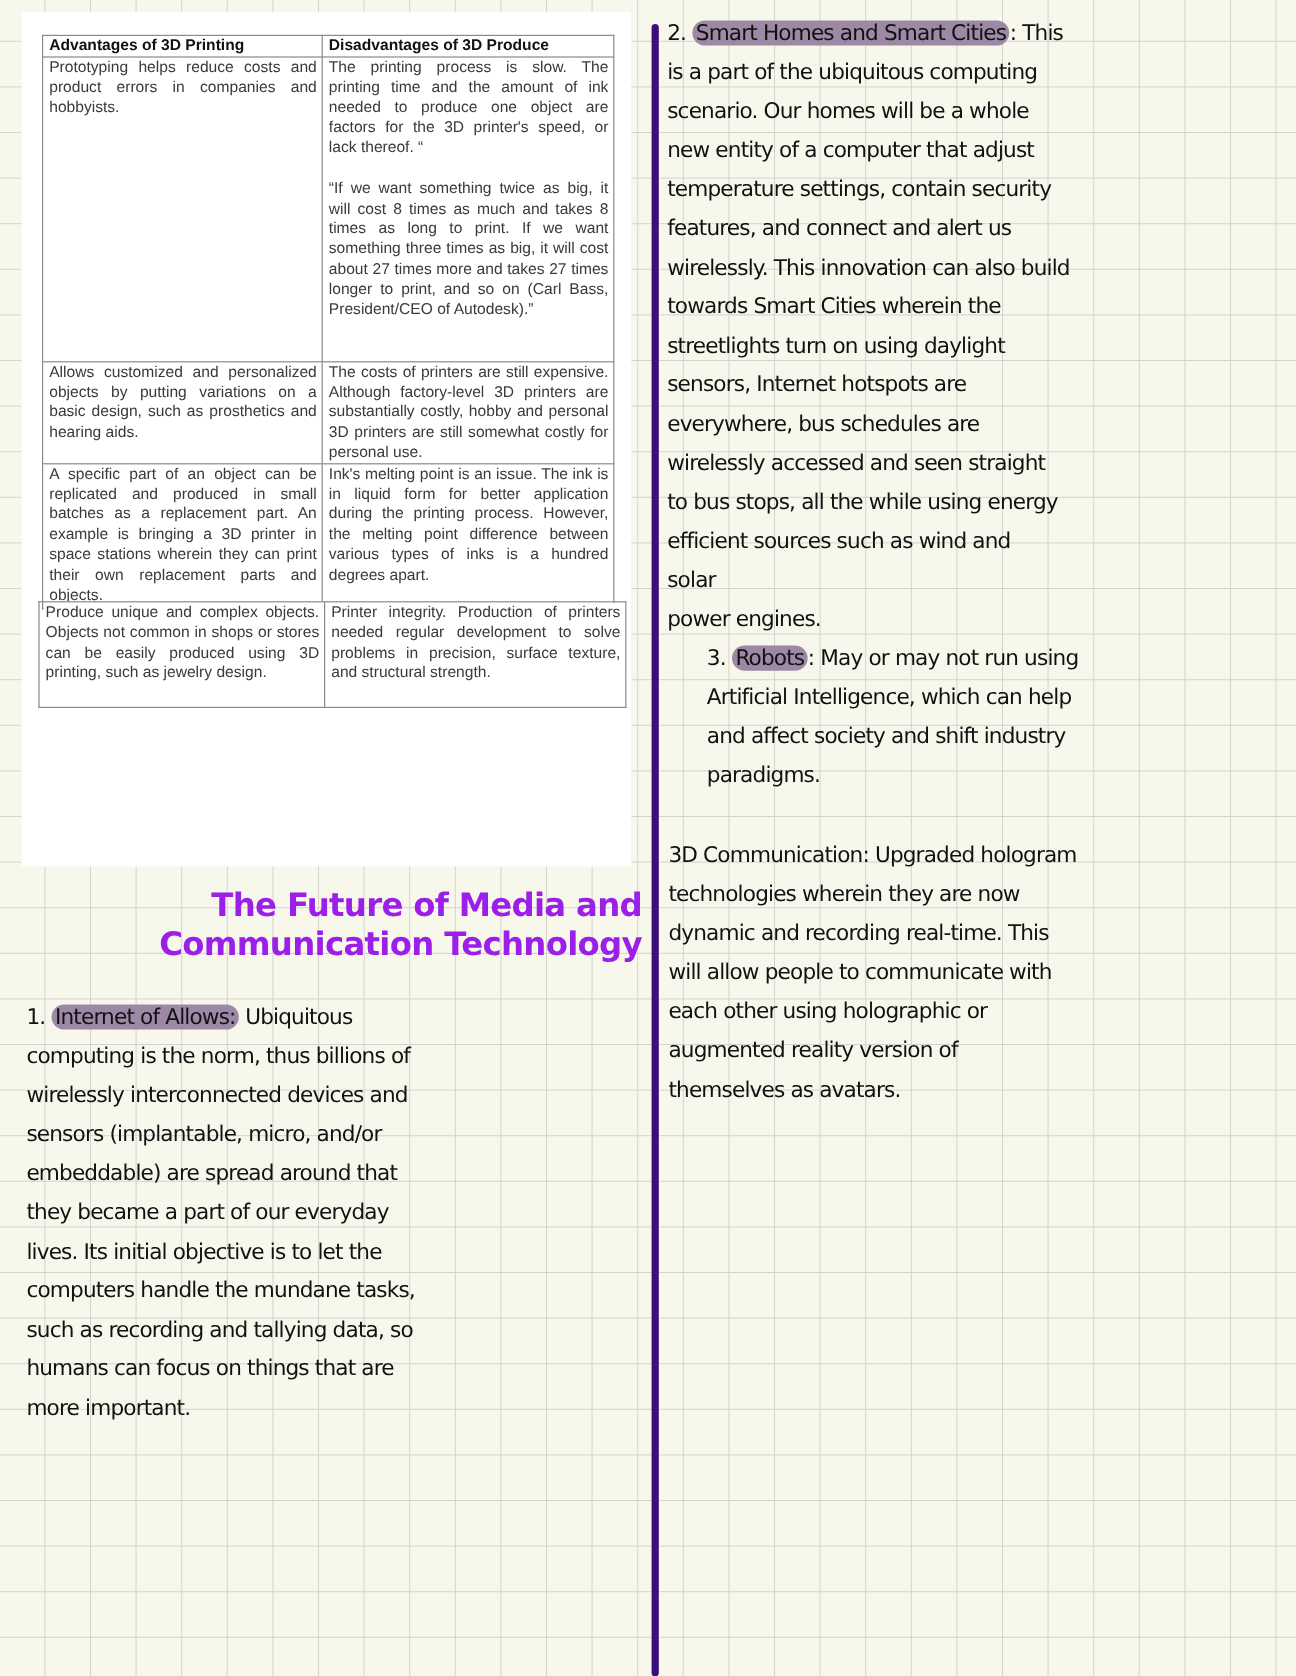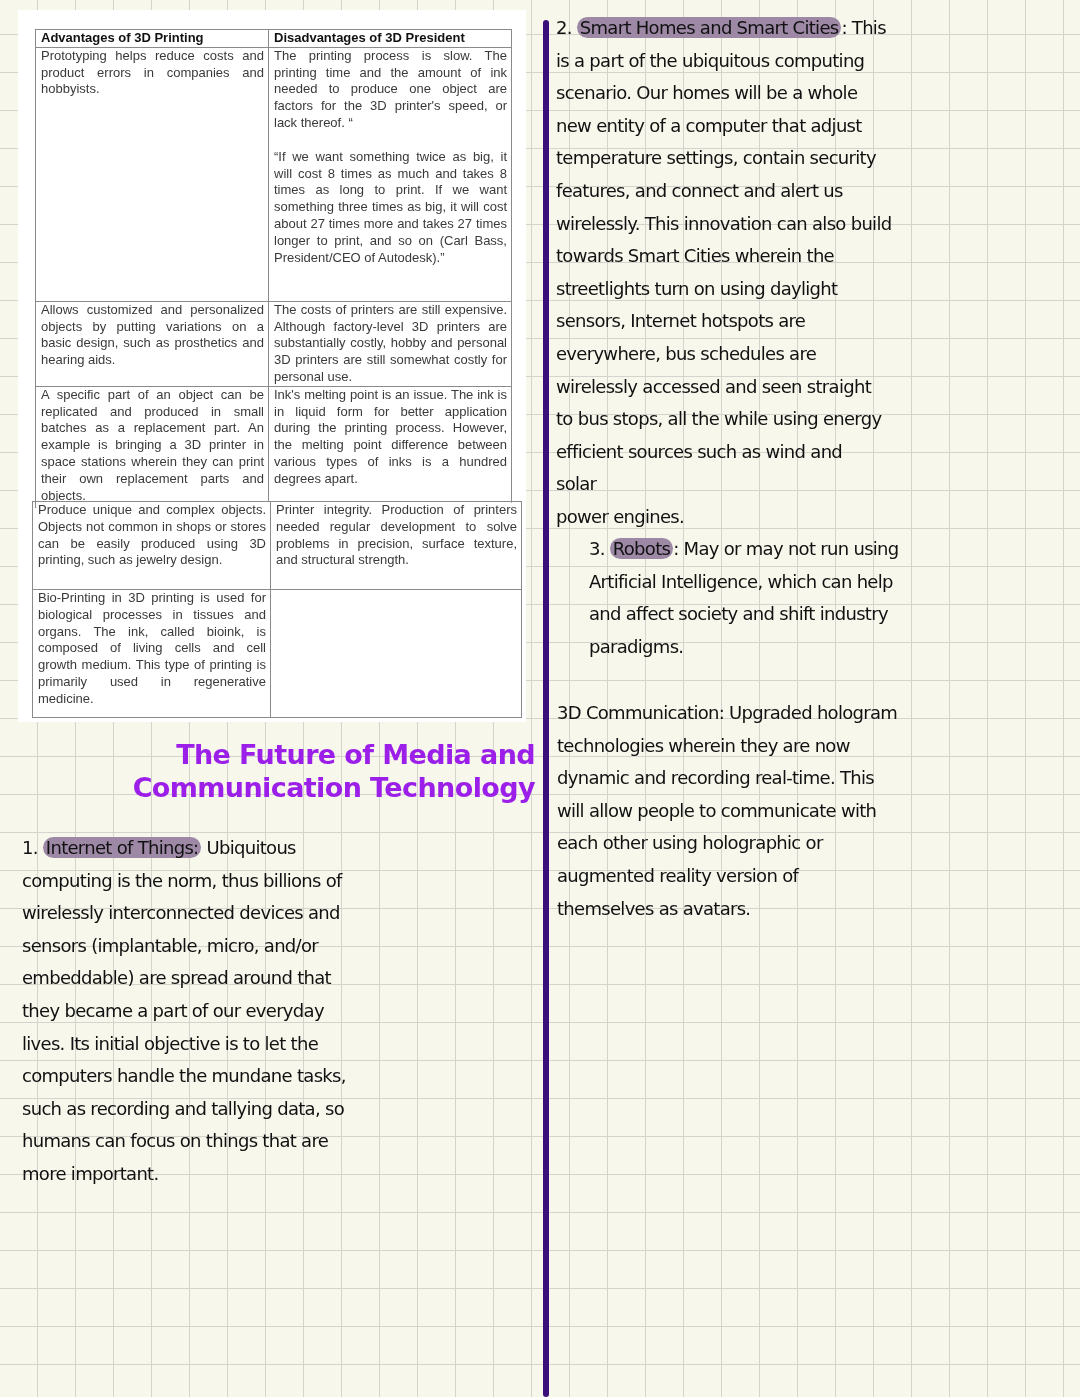--- a/index.html
+++ b/index.html
@@ -63,21 +63,21 @@
 <div class="paste"></div>
 
 <table class="t" id="t1">
   <colgroup>
       <col style="width:233px">
       <col style="width:243px">
     </colgroup>
   <tbody>
       <tr>
     <th>Advantages of 3D Printing</th>
-    <th>Disadvantages of 3D President</th>
+    <th>Disadvantages of 3D Produce</th>
   </tr>
   <tr style="height:254px">
     <td>Prototyping helps reduce costs and product errors in companies and hobbyists.</td>
     <td>
       <span>The printing process is slow. The printing time and the amount of ink needed to produce one object are factors for the 3D printer's speed, or lack thereof. “</span>
       <span class="cell-gap"></span>
       <span>“If we want something twice as big, it will cost 8 times as much and takes 8 times as long to print. If we want something three times as big, it will cost about 27 times more and takes 27 times longer to print, and so on (Carl Bass, President/CEO of Autodesk).”</span>
     </td>
   </tr>
   <tr style="height:85px">
@@ -94,30 +94,26 @@
 <table class="t" id="t2">
   <colgroup>
       <col style="width:238px">
       <col style="width:251px">
     </colgroup>
   <tbody>
       <tr style="height:88px">
     <td>Produce unique and complex objects. Objects not common in shops or stores can be easily produced using 3D printing, such as jewelry design.</td>
     <td>Printer integrity. Production of printers needed regular development to solve problems in precision, surface texture, and structural strength.</td>
   </tr>
-  <tr style="height:128px">
-    <td>Bio-Printing in 3D printing is used for biological processes in tissues and organs. The ink, called bioink, is composed of living cells and cell growth medium. This type of printing is primarily used in regenerative medicine.</td>
-    <td></td>
-  </tr>
 </tbody>
   </table>
 
 <div class="heading">The Future of Media and Communication Technology</div>
 
-<div class="hand" id="p1"><span>1.</span> <span class="hl">Internet of Things:</span><span> Ubiquitous
+<div class="hand" id="p1"><span>1.</span> <span class="hl">Internet of Allows:</span><span> Ubiquitous
 computing is the norm, thus billions of
 wirelessly interconnected devices and
 sensors (implantable, micro, and/or
 embeddable) are spread around that
 they became a part of our everyday
 lives. Its initial objective is to let the
 computers handle the mundane tasks,
 such as recording and tallying data, so
 humans can focus on things that are
 more important.</span></div>

